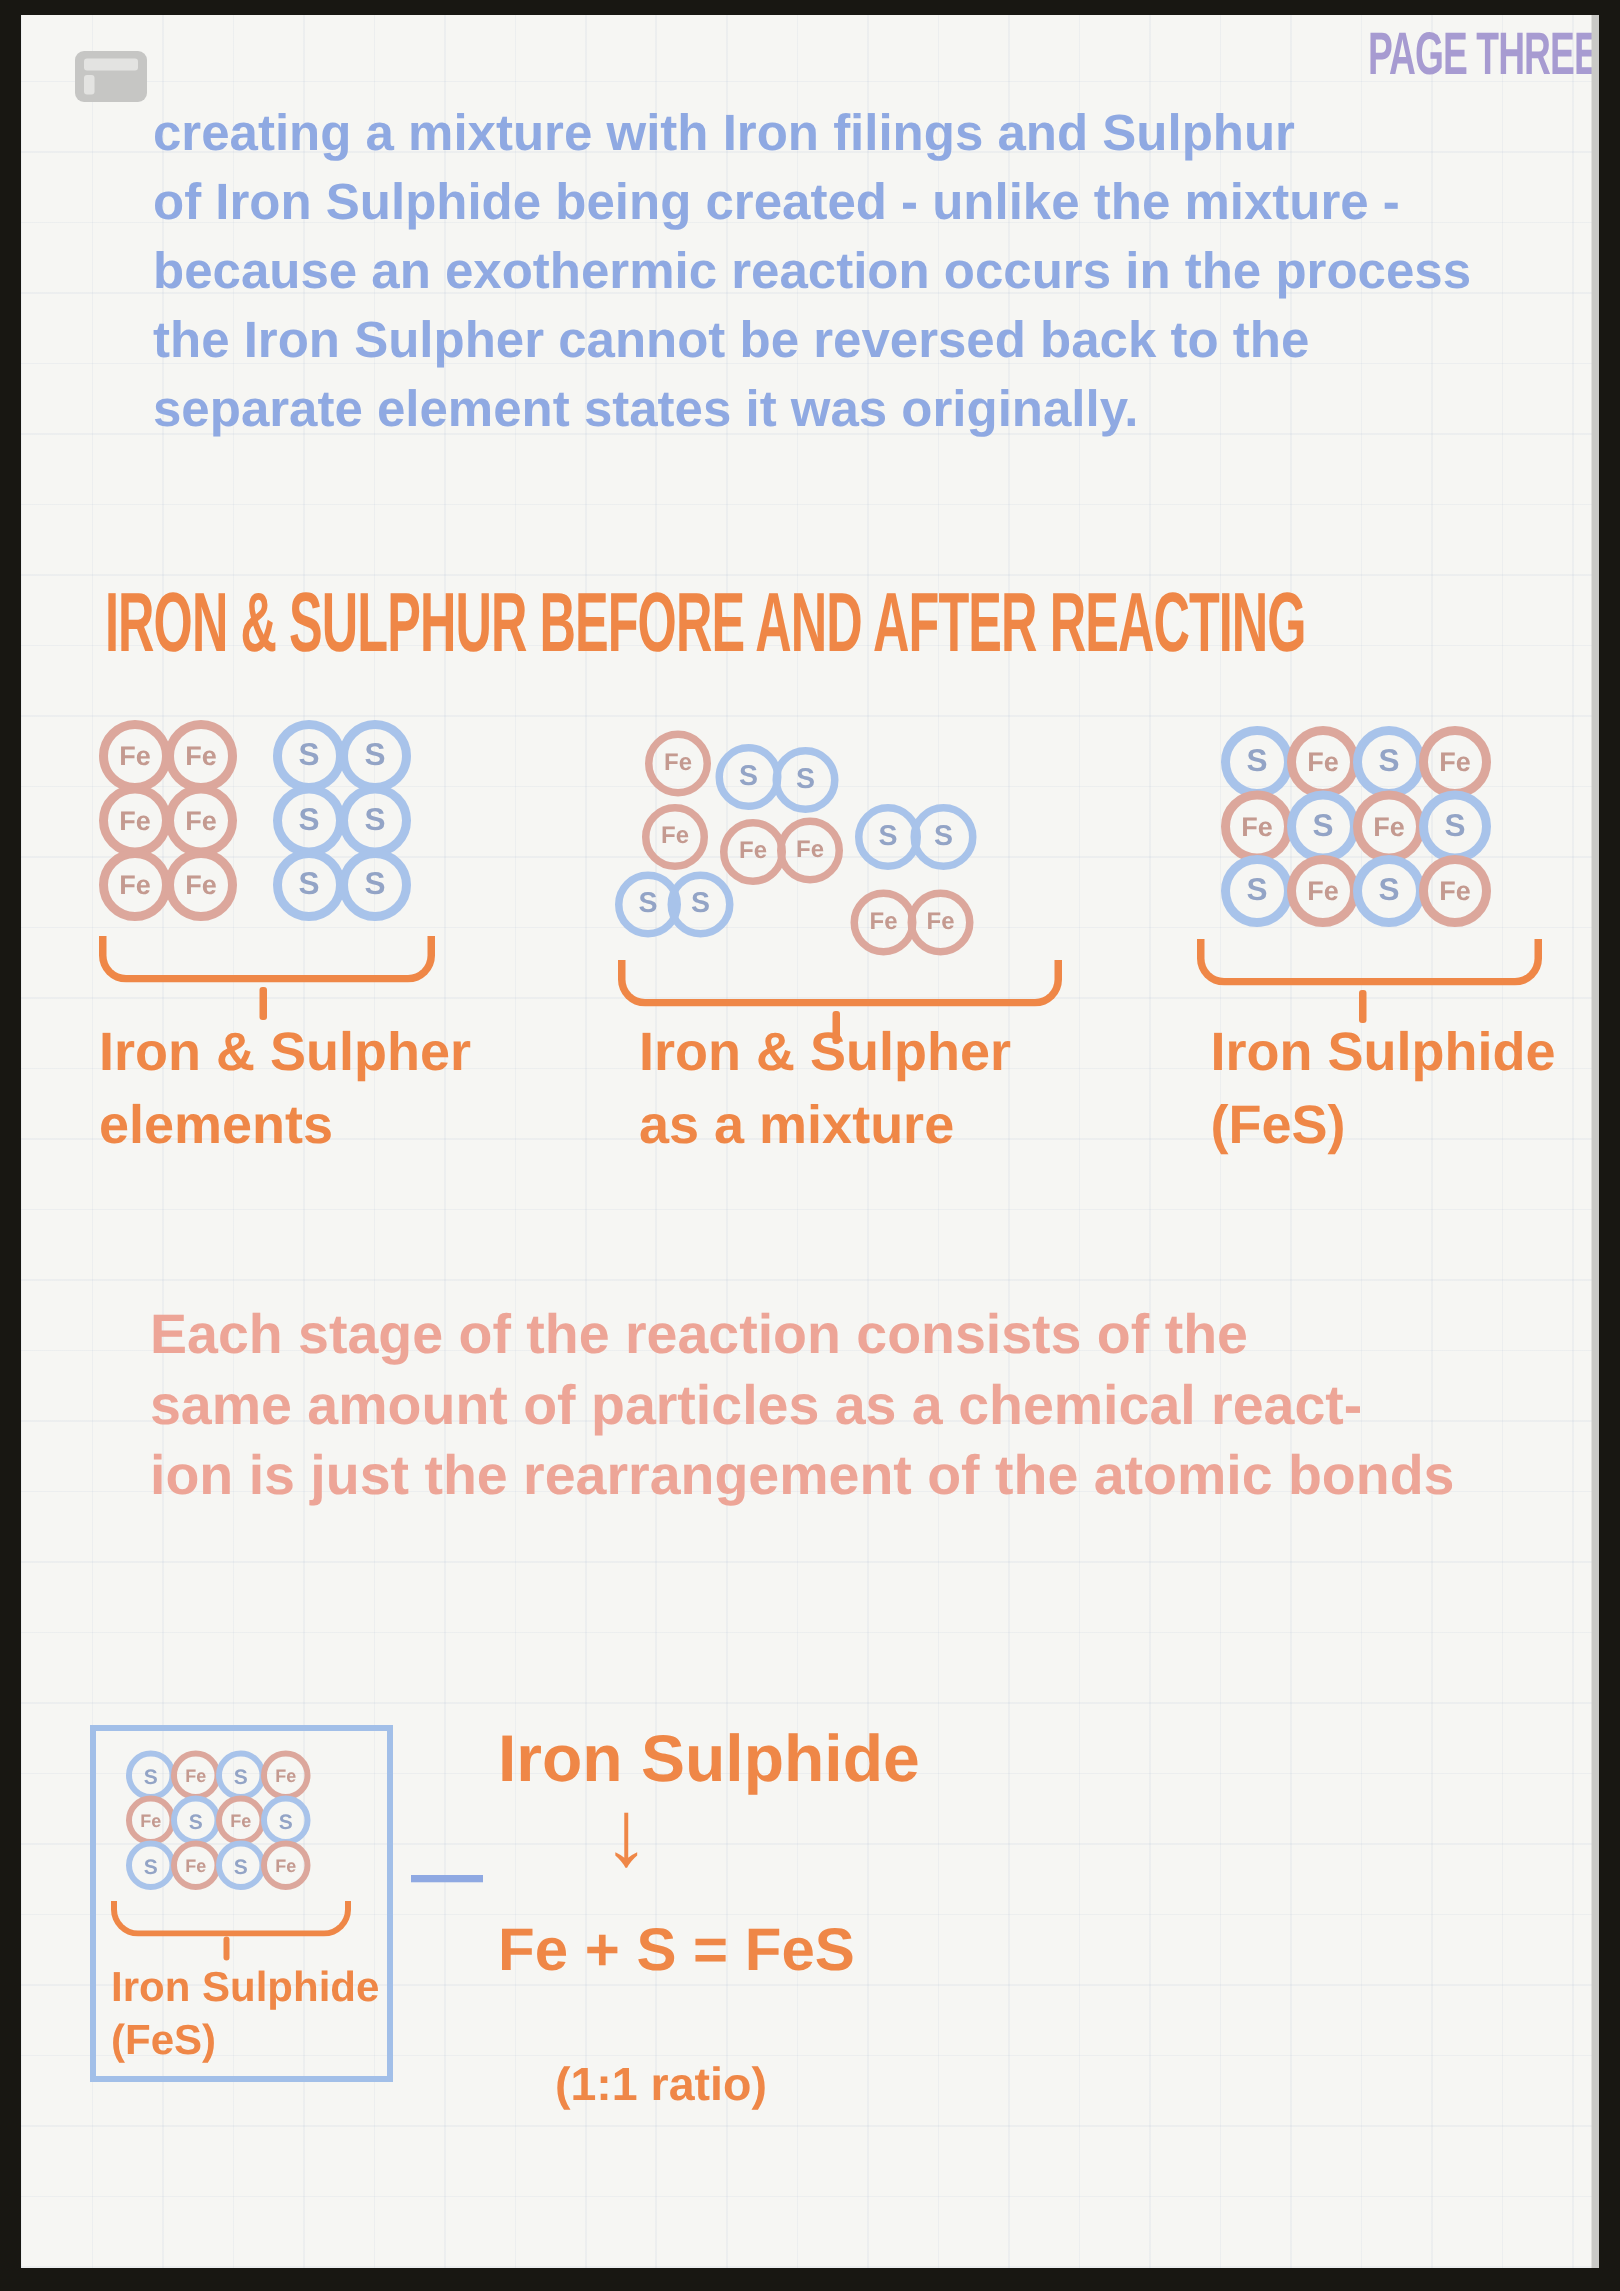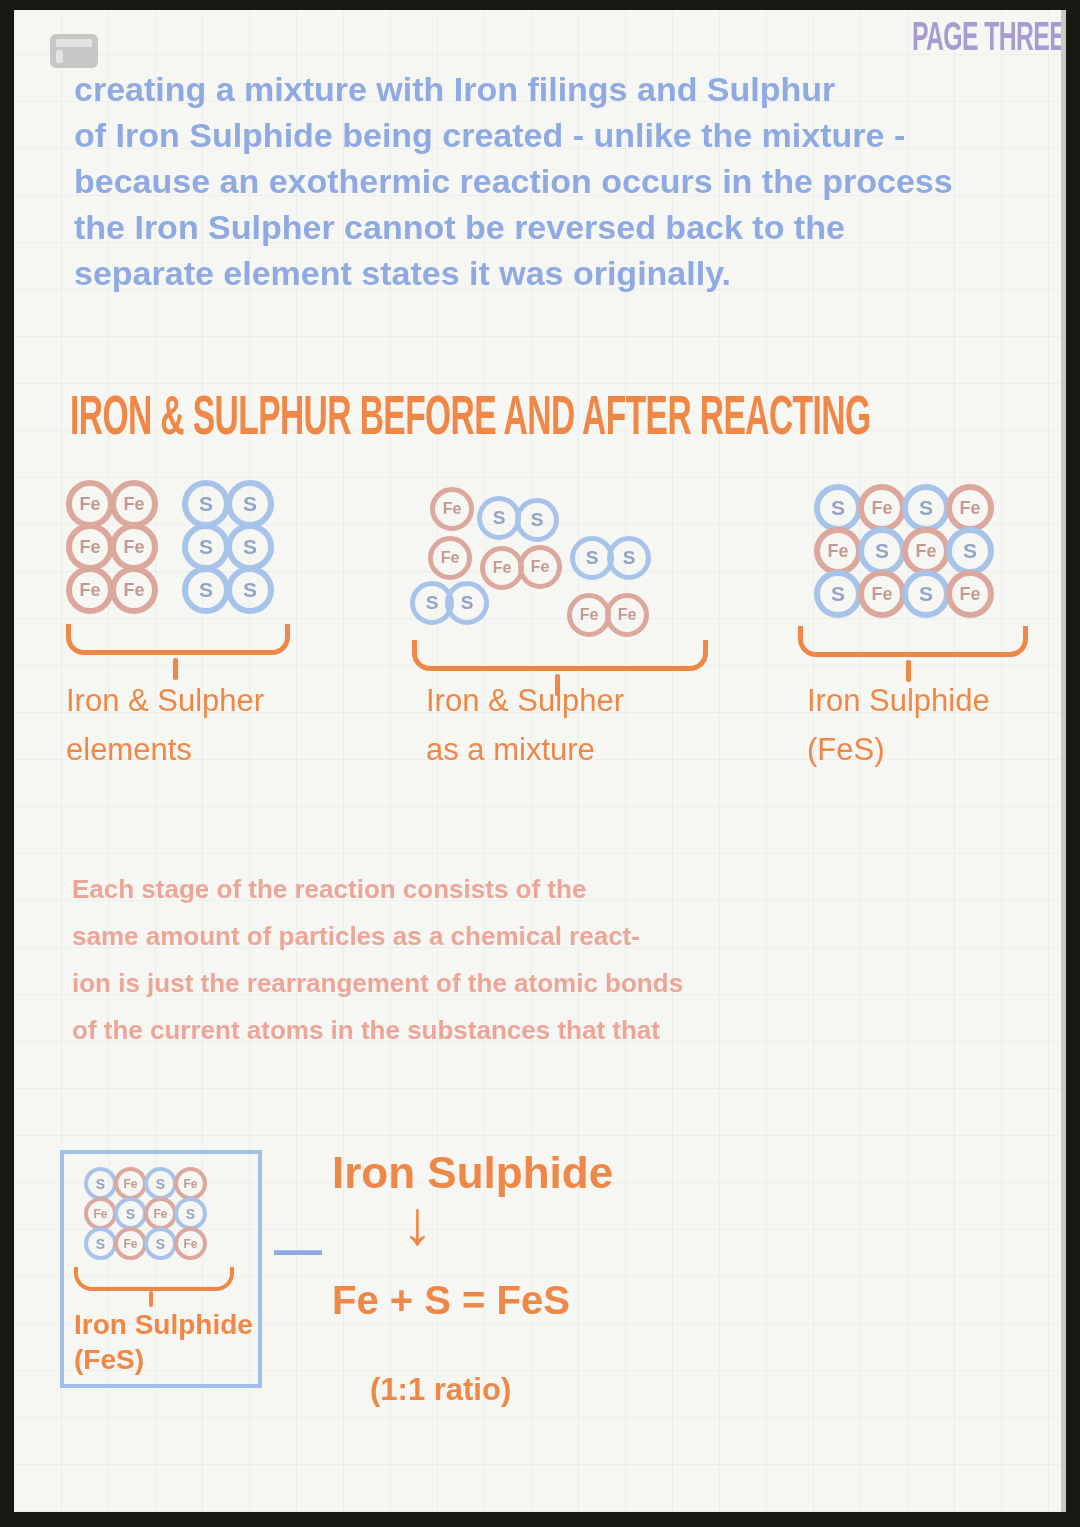--- a/index.html
+++ b/index.html
@@ -23,23 +23,23 @@
   
   .ink-blue{color:var(--blue-ink,#8fa9e2);}
   .ink-orange{color:var(--orange-ink,#ef8747);}
   .ink-salmon{color:var(--salmon-ink,#eda597);}
   .ink-purple{color:var(--purple-ink,#a79bd1);}
   .page-label{
     position:absolute;left:898px;top:4px;font-size:40px;font-weight:bold;
     letter-spacing:-1px;transform:scaleX(0.62);transform-origin:left top;white-space:nowrap;
   }
   .para{position:absolute;font-weight:bold;white-space:nowrap;}
-  .para .line{height:46px;line-height:46px;}
+  .para .line{height:46px;line-height:46px;margin-left:28px;}
   .intro{left:60px;top:56px;font-size:34px;}
-  .bodypara{left:58px;top:856px;font-size:26px;}
+  .bodypara{left:58px;top:856px;font-size:37px;}
   .bodypara .line{height:47px;line-height:47px;}
   .section-heading{
     position:absolute;left:56px;top:372px;font-size:56px;font-weight:bold;letter-spacing:-1px;
     transform:scaleX(0.60);transform-origin:left top;white-space:nowrap;
   }
   
   .atom{
     box-sizing:border-box;width:48px;height:48px;border-radius:50%;
     border:6px solid;display:flex;align-items:center;justify-content:center;
     font-weight:bold;font-size:18px;background:transparent;flex:0 0 auto;
@@ -58,21 +58,21 @@
   
   .diagram{position:absolute;}
   .grid-pair{display:flex;gap:28px;}
   .mix-field{position:relative;width:270px;height:160px;}
   .mix-field .atom{position:absolute;transform:translate(-50%,-50%);}
   .brace{
     border:5px solid var(--orange-ink,#ef8747);border-top:none;
     border-radius:0 0 18px 18px;height:26px;
   }
   .brace-tick{width:5px;height:22px;background:var(--orange-ink,#ef8747);margin:3px auto 0;border-radius:2px;}
-  .diagram-label{position:absolute;font-size:31px;font-weight:normal;white-space:nowrap;}
+  .diagram-label{position:absolute;font-size:36px;font-weight:bold;white-space:nowrap;}
   .diagram-label .line{height:49px;line-height:49px;}
   
   .compound-box{
     position:absolute;left:46px;top:1140px;width:202px;height:238px;
     border:4px solid var(--box-border,#a2bfe8);box-sizing:border-box;
   }
   .compound-box .mini-grid{position:absolute;left:20px;top:13px;}
   .compound-box .brace{position:absolute;left:10px;top:113px;width:152px;height:20px;border-width:4px;}
   .compound-box .brace-tick{position:absolute;left:85px;top:137px;width:4px;height:16px;margin:0;}
   .compound-box .box-label{position:absolute;left:10px;top:153px;font-size:28px;font-weight:bold;white-space:nowrap;}
@@ -193,21 +193,20 @@
   </div>
   <div class="diagram-label ink-orange" style="left:793px;top:666px;">
     <div class="line">Iron Sulphide</div>
     <div class="line">(FeS)</div>
   </div>
 
   <div class="para bodypara ink-salmon">
     <div class="line">Each stage of the reaction consists of the</div>
     <div class="line">same amount of particles as a chemical react-</div>
     <div class="line">ion is just the rearrangement of the atomic bonds</div>
-    <div class="line">of the current atoms in the substances that that</div>
   </div>
 
   <div class="compound-box">
     <div class="mini-grid">
         <div class="atom-row">
           <div class="atom s mini">S</div>
           <div class="atom fe mini">Fe</div>
           <div class="atom s mini">S</div>
           <div class="atom fe mini">Fe</div>
         </div>

